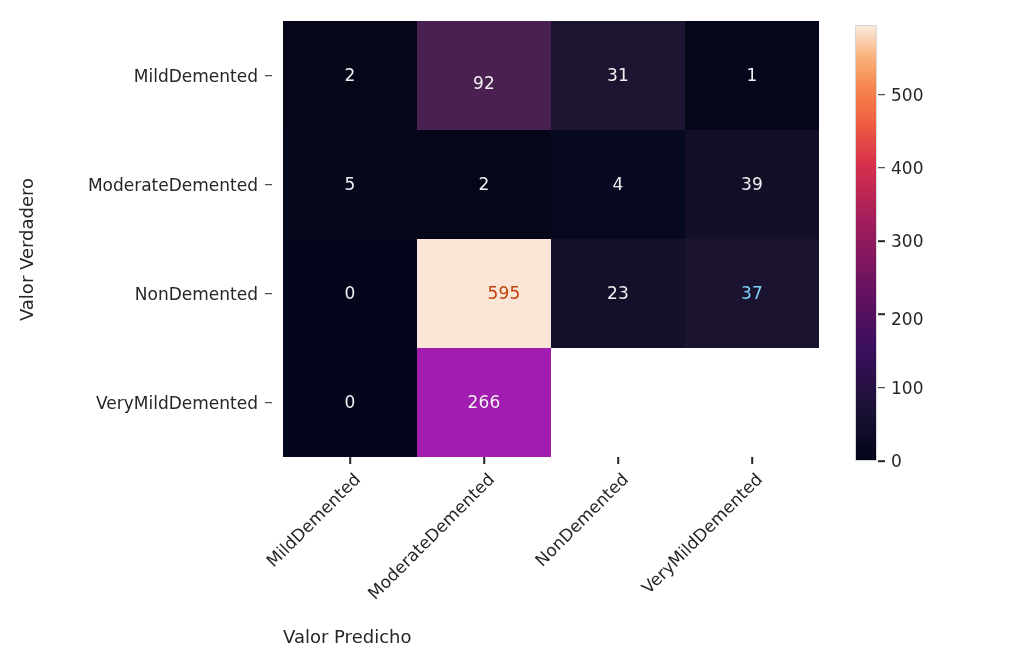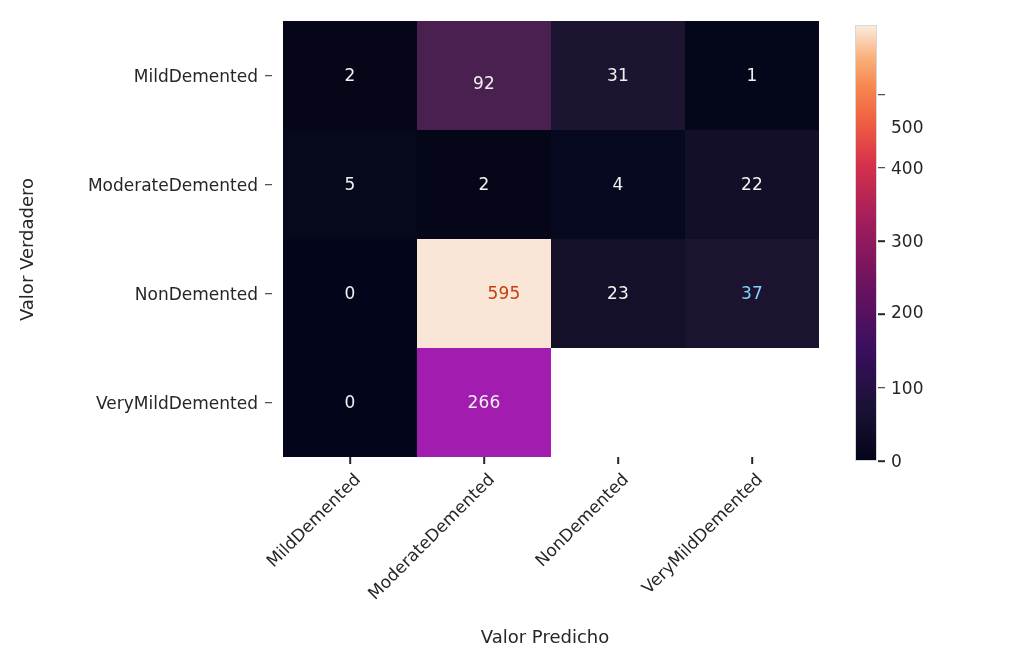--- a/index.html
+++ b/index.html
@@ -107,24 +107,24 @@
     top: 12px;
     font-size: 17px;
     color: #262626;
     white-space: nowrap;
     transform-origin: right top;
     transform: rotate(-45deg);
     text-align: right;
   }
   #x-axis-title {
     position: absolute;
-    left: 277px;
+    left: 283px;
     top: 626px;
     width: 536px;
-    text-align: center;
+    text-align: left;
     font-size: 18px;
     color: #262626;
   }
 
   
   #colorbar-wrap {
     position: absolute;
     left: 855px;
     top: 21px;
     width: 120px;
@@ -190,21 +190,21 @@
       <div class="cell" style="background: rgb(6, 8, 28);">
         <span class="cell-value" style="color: rgb(240, 240, 240);">5</span>
       </div>
       <div class="cell" style="background: rgb(5, 7, 24);">
         <span class="cell-value" style="color: rgb(240, 240, 240);">2</span>
       </div>
       <div class="cell" style="background: rgb(7, 9, 32);">
         <span class="cell-value" style="color: rgb(240, 240, 240);">4</span>
       </div>
       <div class="cell" style="background: rgb(20, 15, 40);">
-        <span class="cell-value" style="color: rgb(240, 240, 240);">22</span>
+        <span class="cell-value" style="color: rgb(240, 240, 240);">39</span>
       </div>
       <div class="cell" style="background: rgb(3, 5, 26);">
         <span class="cell-value" style="color: rgb(240, 240, 240);">0</span>
       </div>
       <div class="cell" style="background: rgb(249, 230, 214);">
         <span class="cell-value" style="color: #c2410c; margin-left: 40px;">595</span>
       </div>
       <div class="cell" style="background: rgb(20, 16, 42);">
         <span class="cell-value" style="color: rgb(240, 240, 240);">23</span>
       </div>
@@ -245,22 +245,22 @@
 
   <div id="x-axis-title">Valor Predicho</div>
 
   <div id="colorbar-wrap">
     <div id="colorbar-gradient"></div>
   <div class="cbtickmark" style="top: 440px;"></div>
       <div class="cbtick" style="top: 440px;">0</div>
       <div class="cbtickmark" style="top: 366.723px;"></div>
       <div class="cbtick" style="top: 366.723px;">100</div>
       <div class="cbtickmark" style="top: 293.445px;"></div>
-      <div class="cbtick" style="top: 291px;">200</div>
+      <div class="cbtick" style="top: 298px;">200</div>
       <div class="cbtickmark" style="top: 220.168px;"></div>
       <div class="cbtick" style="top: 220.168px;">300</div>
       <div class="cbtickmark" style="top: 146.891px;"></div>
       <div class="cbtick" style="top: 146.891px;">400</div>
       <div class="cbtickmark" style="top: 73.6134px;"></div>
-      <div class="cbtick" style="top: 73.6134px; margin-top: 32px;">500</div>
+      <div class="cbtick" style="top: 73.6134px;">500</div>
     </div>
 
 </div>
 
 </body></html>

